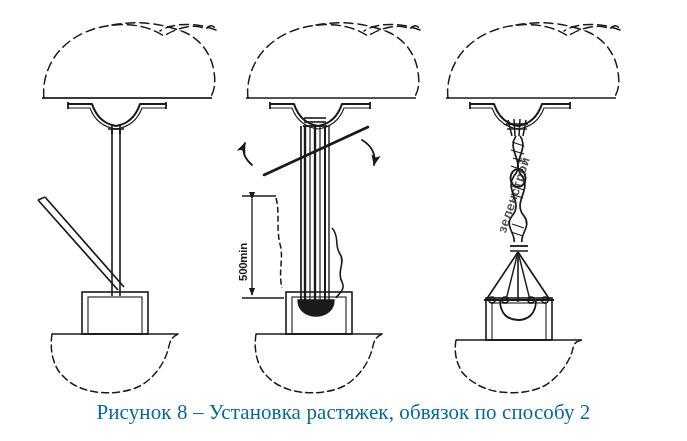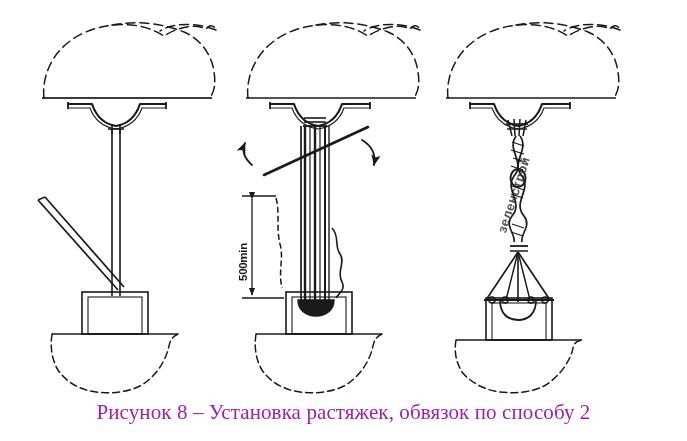--- a/index.html
+++ b/index.html
@@ -37,21 +37,21 @@
   #figure-caption {
     position: absolute;
     left: 0;
     top: 400px;
     width: 687px;
     text-align: center;
     font-family: "Liberation Serif", "DejaVu Serif", serif;
     font-size: 21px;
     font-weight: 400;
     letter-spacing: 0.1px;
-    color: #a21caf;
+    color: #0369a1;
     white-space: nowrap;
   }
   .dim-text {
     font-family: "Liberation Sans", "DejaVu Sans", sans-serif;
     font-size: 11.5px;
     font-weight: 700;
     fill: #1a1a1a;
     letter-spacing: -0.3px;
   }
   .wm-text {

